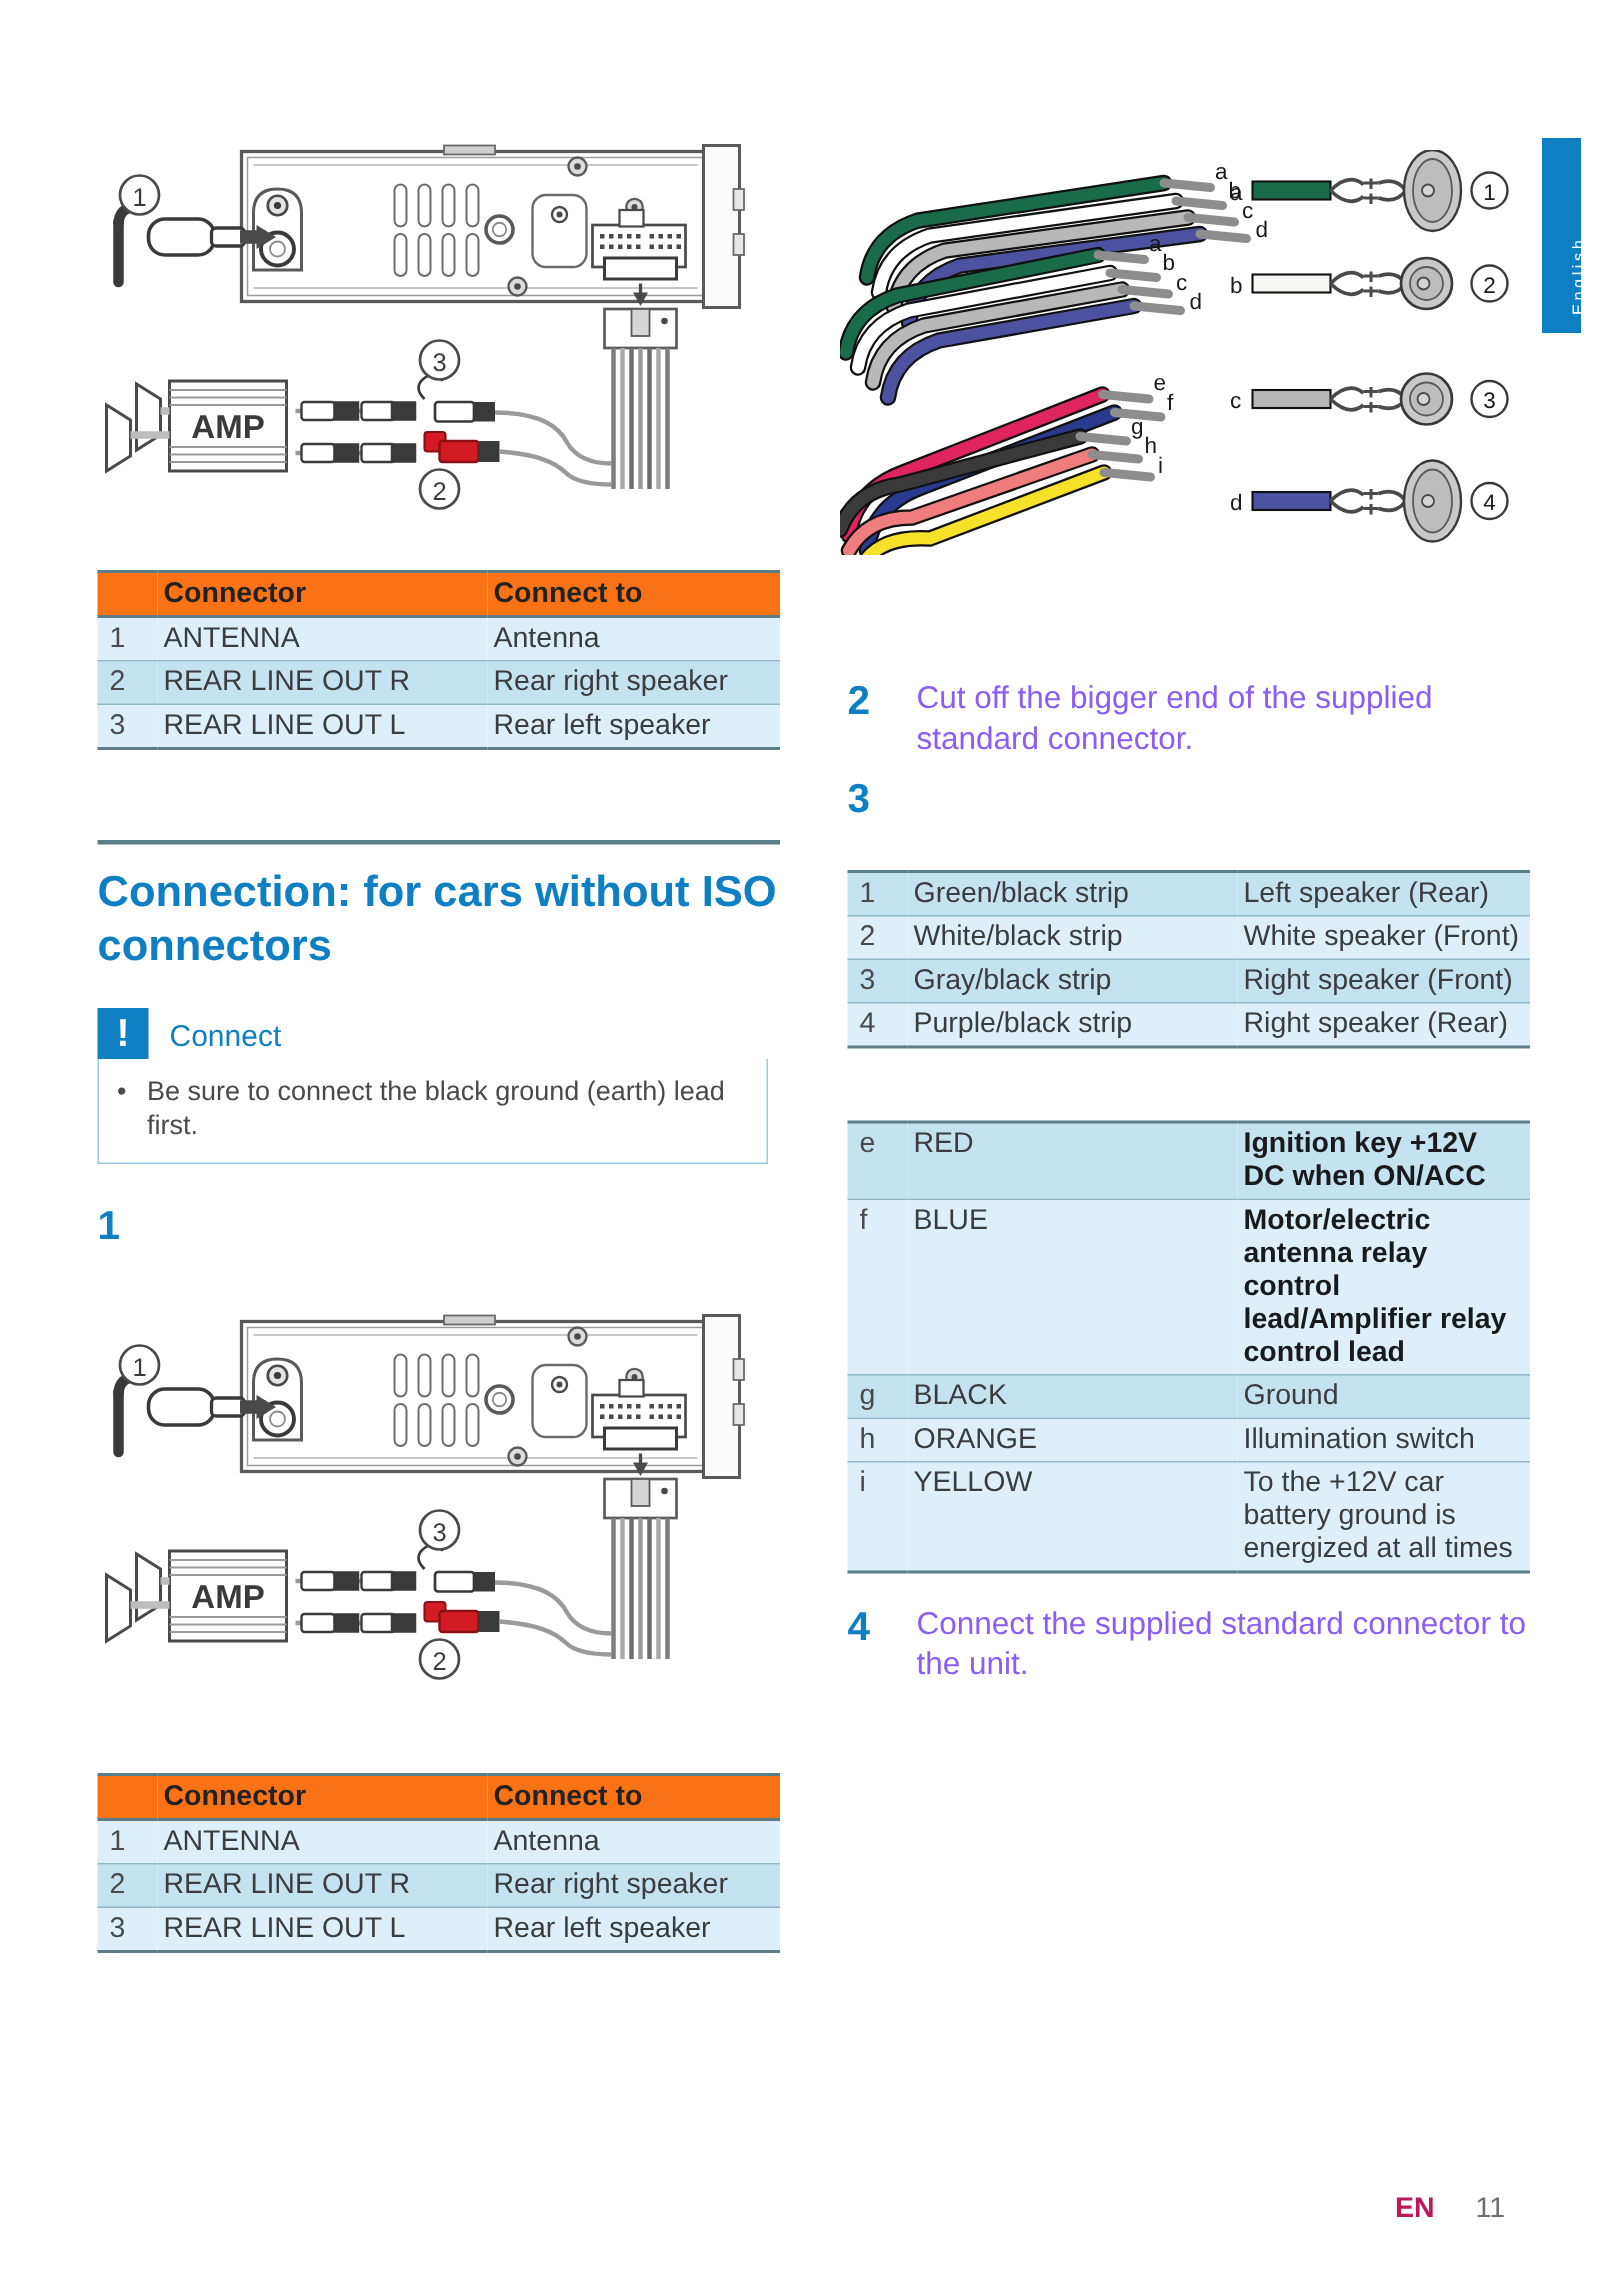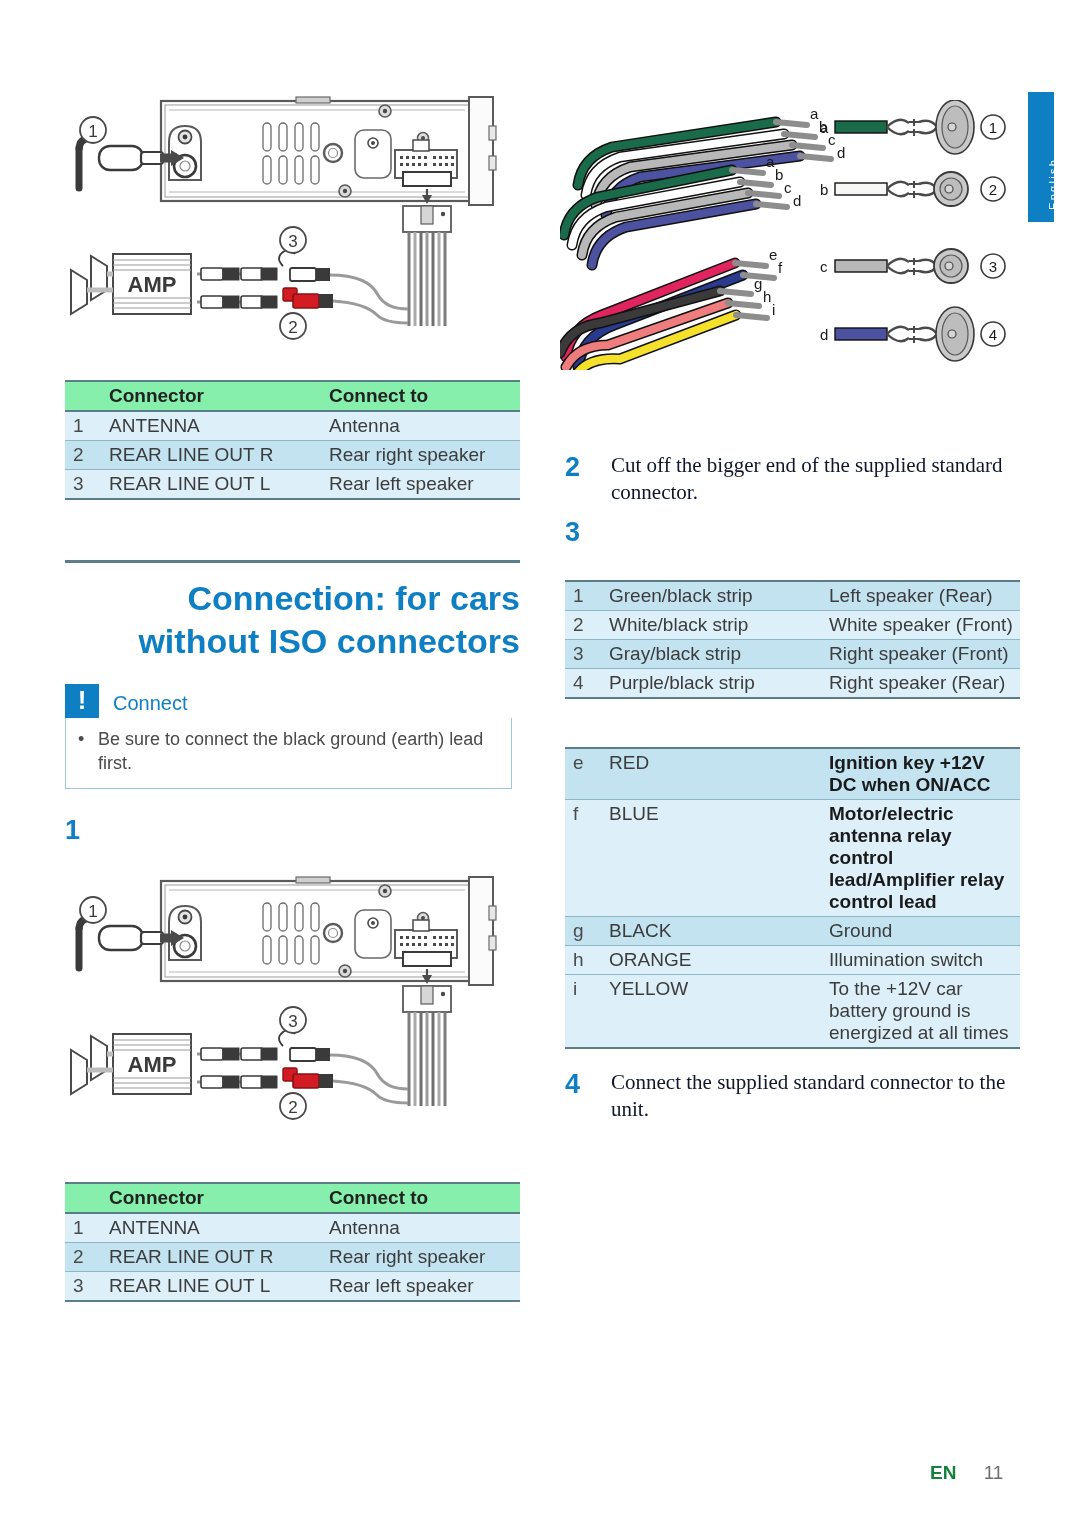--- a/index.html
+++ b/index.html
@@ -31,58 +31,58 @@
   .col-left{position:absolute;left:65px;top:0;width:455px;}
   .col-right{position:absolute;left:565px;top:0;width:455px;}
 
   
   table.tbl{border-collapse:collapse;width:455px;font-size:19px;}
   table.tbl td,table.tbl th{padding:3px 4px;text-align:left;font-weight:normal;vertical-align:top;}
   .tbl .c-num{width:28px;padding-left:8px;color:#4a4a4a;}
   .tbl .c-a{width:212px;}
   .tbl tr.rowA td{background:#c3e3f1;}
   .tbl tr.rowB td{background:#ddf0f9;}
-  .tbl tr.head td{background:#86efac;font-weight:bold;color:#222;}
+  .tbl tr.head td{background:#f97316;font-weight:bold;color:#222;}
   .tbl tr.head td,.tbl tr td{border-bottom:1px solid #8fb8c6;}
   .tbl{border-top:2px solid #5b7d88;border-bottom:2px solid #5b7d88;}
   .tbl tr.head td{border-bottom:2px solid #5b7d88;}
   .tbl td.bold{font-weight:bold;color:#1a1a1a;margin-top:45px;}
 
   
   .sec-rule{width:455px;height:3px;background:#5b7d88;}
   h2.title{
-    font-size:34px;color:#0f7fc4;font-weight:bold;
-    margin:14px 0 0 0;line-height:1.25;text-align:right;
+    font-size:29px;color:#0f7fc4;font-weight:bold;
+    margin:14px 0 0 0;line-height:1.25;
   }
   .step{display:flex;margin-top:10px;}
   .step .n{
     color:#0f7fc4;font-size:27px;font-weight:bold;
     width:46px;flex:none;line-height:1.15;
   }
-  .step .t{font-size:21px;line-height:1.30;color:#0f172a;font-family:Liberation Serif, serif;}
+  .step .t{font-size:21px;line-height:1.30;color:#8b5cf6;}
 
   
   .caution{margin-top:22px;width:447px;}
   .caution-head{display:flex;align-items:flex-end;height:34px;}
   .bang{
     width:34px;height:34px;background:#0f7fc4;color:#fff;
     font-size:26px;font-weight:bold;text-align:center;line-height:32px;
     flex:none;
   }
   .caution-label{color:#0f7fc4;font-size:20px;margin-left:14px;padding-bottom:3px;}
   .caution-body{
     border:1px solid #9cc9e2;border-top:none;
     padding:10px 12px 12px 12px;font-size:18px;line-height:1.32;color:#4a4a4a;
   }
   .caution-body .bullet{display:flex;}
   .caution-body .bullet i{font-style:normal;width:20px;flex:none;}
 
   
   .footer{position:absolute;left:930px;top:1462px;font-size:19px;}
-  .footer .en{font-weight:bold;color:#15803d;}
+  .footer .en{font-weight:bold;color:#be185d;}
   .footer .pg{color:#6e6e6e;margin-left:22px;}
 
   
   .dia{position:absolute;}
   svg{display:block;}
 </style>
 </head>
 <body>
 
 <div class="page">

